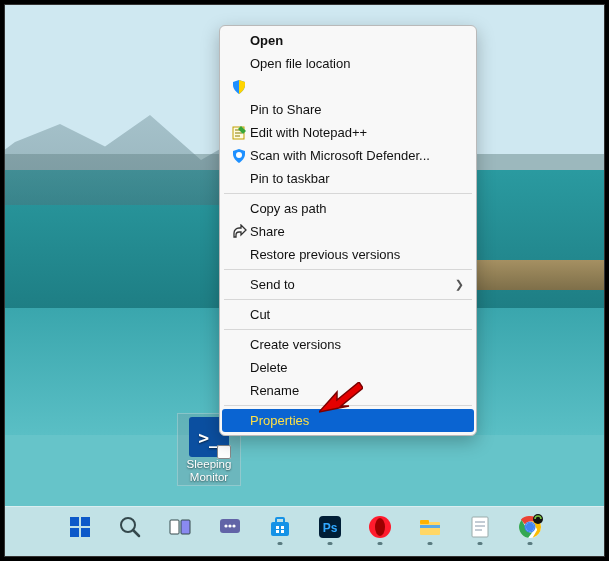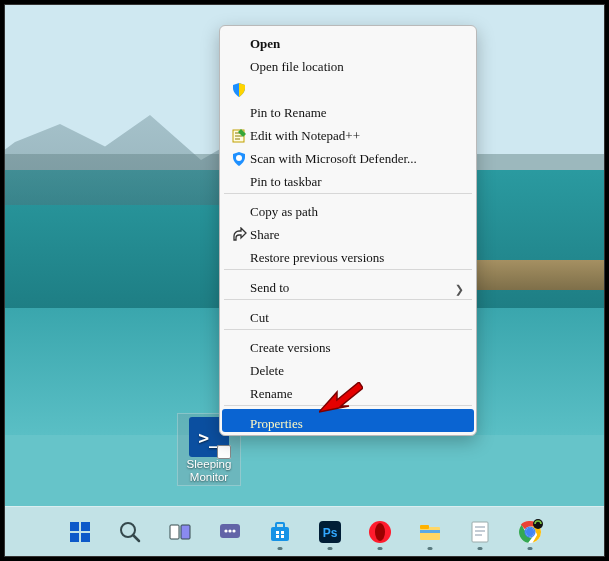--- a/index.html
+++ b/index.html
@@ -70,48 +70,47 @@
     position: absolute; left: 214px; top: 20px;
     width: 258px;
     background: #f8f8f8;
     border: 1px solid #b9b9b9;
     border-radius: 6px;
     box-shadow: 0 6px 18px rgba(0,0,0,.25);
     padding: 3px 2px;
     color: #111;
   }
   .mi {
-    display: flex; align-items: flex-end;
+    display: flex; align-items: center;
     height: 23px;
     padding: 0 10px 0 6px;
     border-radius: 3px;
     position: relative;
-    font-family: Liberation Serif, serif;
   }
   .mi .ic { width: 22px; display:flex; align-items:center; justify-content:center; }
   .mi .tx { flex: 1; }
   .mi .arw { font-size: 11px; color:#555; }
   .mi.bold .tx { font-weight: 600; }
-  .mi.hl { background: #0a64d2; color: #fef9c3; }
+  .mi.hl { background: #0a64d2; color: #fde047; }
   .sep { height: 1px; background: #d7d7d7; margin: 3px 2px; }
 
   
   .arrow {
     position: absolute; left: 314px; top: 377px;
     width: 44px; height: 40px; pointer-events:none;
   }
 
   
   .taskbar {
     position: absolute; left: 0; right: 0; bottom: 0;
     height: 50px;
     background: rgba(220,235,238,.78);
     backdrop-filter: blur(6px);
     border-top: 1px solid rgba(255,255,255,.4);
-    display: flex; align-items: center; justify-content: center;
+    display: flex; align-items: flex-start; justify-content: center;
     gap: 10px;
   }
   .tbtn {
     width: 40px; height: 40px;
     border-radius: 4px;
     display:flex;align-items:center;justify-content:center;
     position:relative;
   }
   .tbtn .dot{position:absolute;bottom:2px;left:50%;transform:translateX(-50%);width:5px;height:3px;border-radius:2px;background:#5a7b80;}
   .tbtn svg{width:26px;height:26px;}
@@ -146,21 +145,21 @@
       <div class="mi">
         <span class="ic">
           <svg width="16" height="16" viewBox="0 0 16 16">
             <path d="M8 1l6 2v3c0 4-3 7-6 9C5 13 2 10 2 6V3l6-2z" fill="#1e90ff"></path>
             <path d="M8 1l6 2v3c0 4-3 7-6 9V1z" fill="#ffd400"></path>
           </svg>
         </span>
       </div>
       <div class="mi">
         <span class="ic"></span>
-        <span class="tx">Pin to Rename</span>
+        <span class="tx">Pin to Share</span>
       </div>
       <div class="mi">
         <span class="ic">
           <svg width="16" height="16" viewBox="0 0 16 16">
             <rect x="2" y="2" width="11" height="12" fill="#fffbe0" stroke="#c0a000"></rect>
             <path d="M4 5h7M4 8h7M4 11h5" stroke="#8a7a00"></path>
             <path d="M10 1l5 5-3 3-5-5z" fill="#37a637"></path>
           </svg>
         </span>
         <span class="tx">Edit with Notepad++</span>

